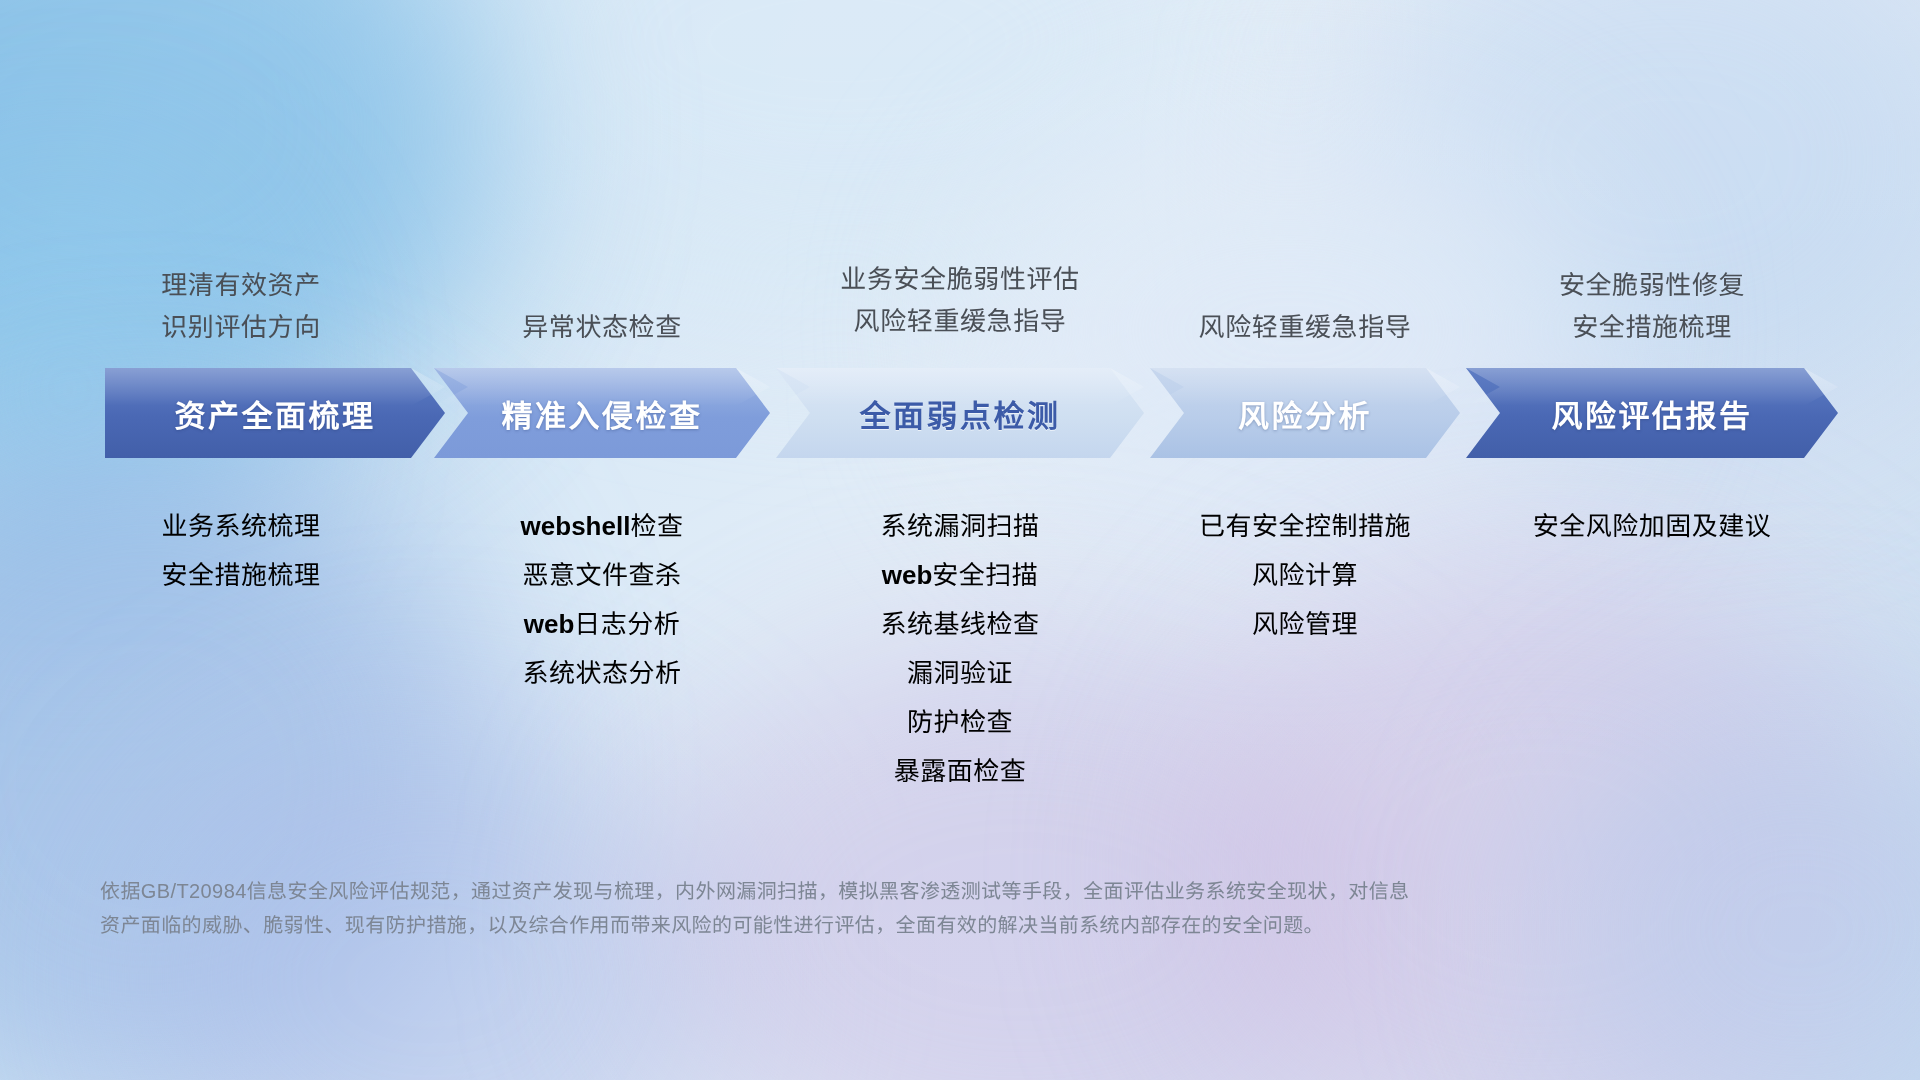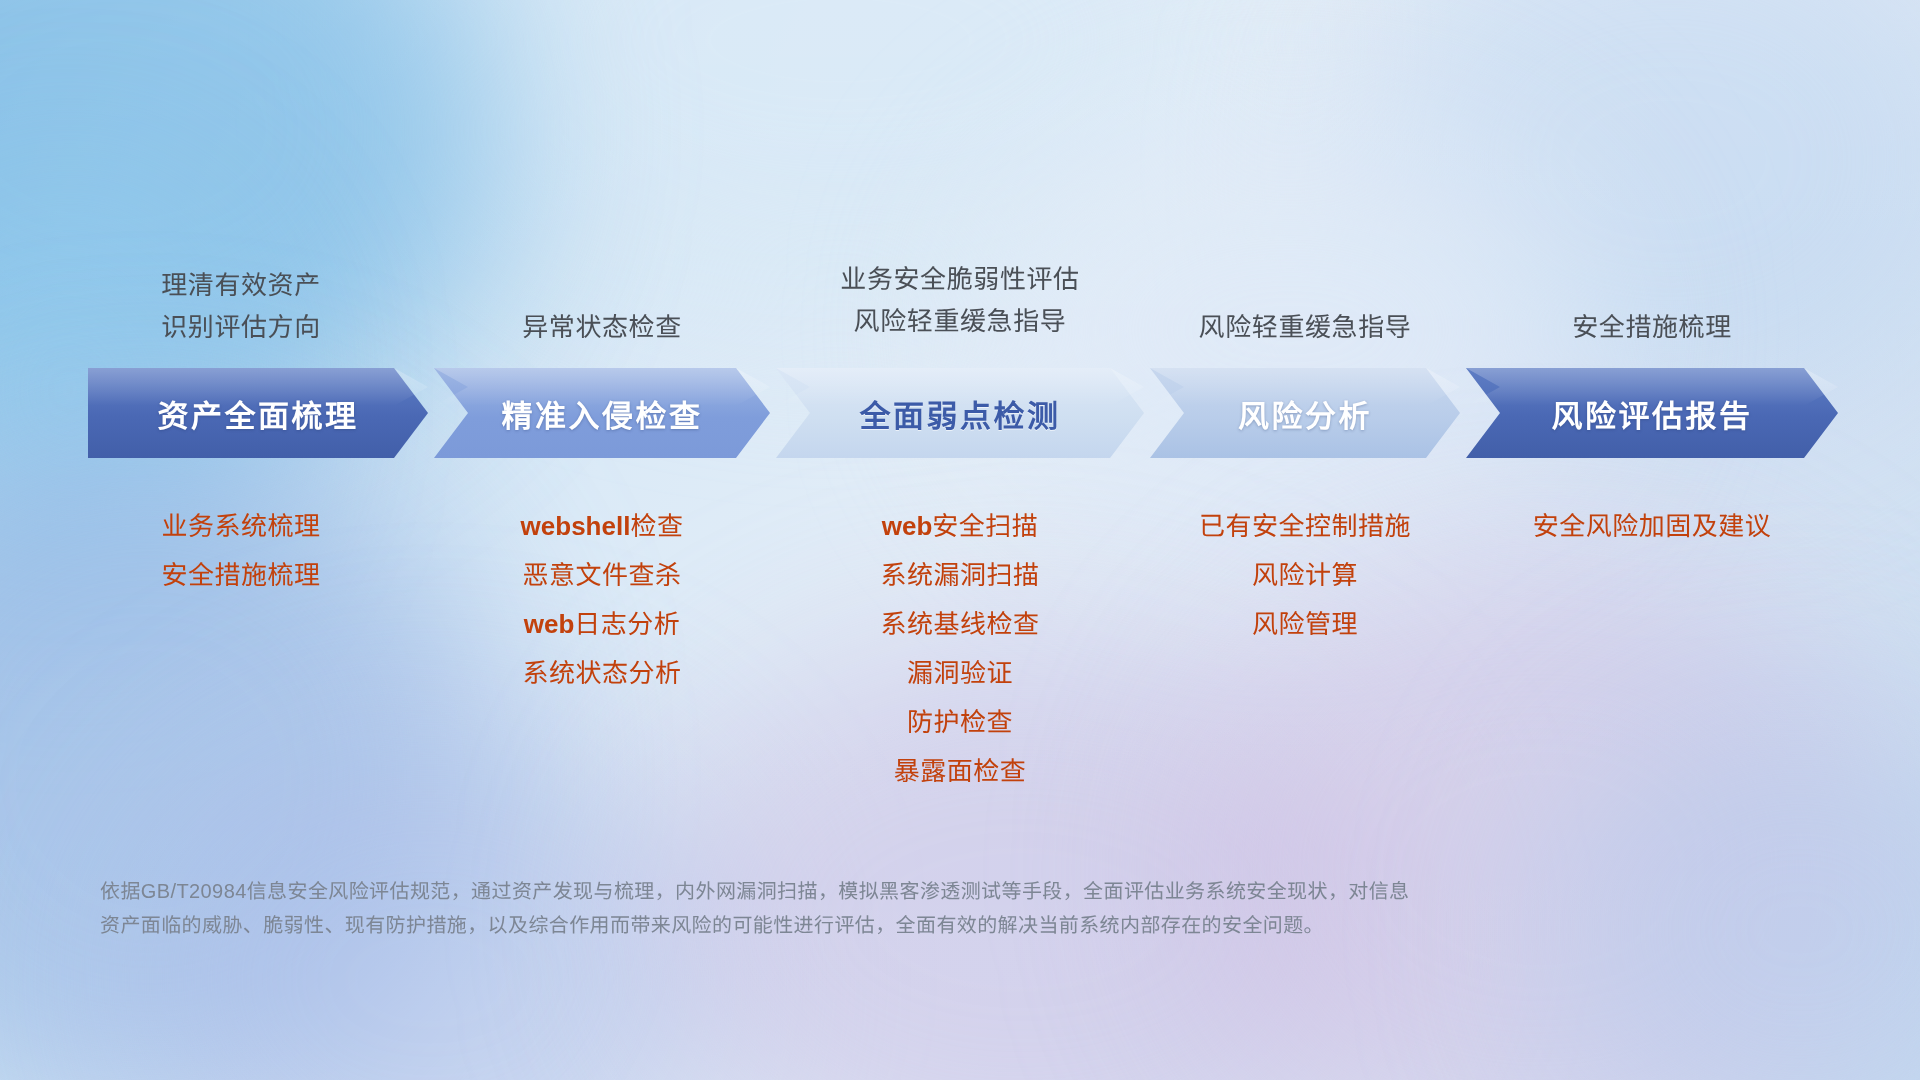--- a/index.html
+++ b/index.html
@@ -55,21 +55,21 @@
   }
   .chev .shape{position:absolute;inset:0;z-index:1;}
   .chev .gloss{
     position:absolute;left:0;right:0;top:0;height:42%;z-index:2;pointer-events:none;
     background:linear-gradient(180deg,rgba(255,255,255,.26),rgba(255,255,255,0));
   }
 
   
   .bot-list{position:absolute;top:0;width:100%;}
   .bot-list .line{
-    font-size:26px;color:#c2410c;line-height:1;margin-bottom:23px;
+    font-size:26px;color:#000000;line-height:1;margin-bottom:23px;
     letter-spacing:.5px;white-space:nowrap;
   }
   .bot-list .line .en{font-weight:bold;letter-spacing:0;}
 
   
   #footer{
     position:absolute;left:100px;top:874px;width:1490px;
     font-size:20px;line-height:34px;color:#7d8694;letter-spacing:.4px;
   }
   #footer p{margin:0;}
@@ -88,21 +88,21 @@
   <div class="blob blob-c"></div>
   <div class="blob blob-d"></div>
   <div class="blob blob-e"></div>
   <div class="blob blob-i"></div>
   <div class="layer veil"></div>
 </div>
 
 <div id="content">
 
   <div id="band">
-      <div class="chev" style="left: 0px; width: 340px;">
+      <div class="chev" style="left: 17px; width: 340px;">
         <div class="shape" style="clip-path: polygon(0px 0px, 306px 0px, 340px 50%, 306px 100%, 0px 100%); background: linear-gradient(rgb(95, 126, 197) 0%, rgb(74, 104, 180) 55%, rgb(66, 95, 169) 100%); filter: drop-shadow(rgba(28, 48, 100, 0.35) 0px 3px 6px);"></div>
         <div class="gloss" style="clip-path: polygon(0px 0px, 306px 0px, 340px 50%, 306px 100%, 0px 100%);"></div>
         <span class="cap" style="color: rgb(255, 255, 255); text-shadow: rgba(30, 50, 100, 0.3) 0px 1px 3px;">资产全面梳理</span>
       </div>
       <div class="chev" style="left: 346px; width: 336px;">
         <div class="shape" style="clip-path: polygon(0px 0px, 302px 0px, 336px 50%, 302px 100%, 0px 100%, 34px 50%); background: linear-gradient(rgb(159, 183, 228) 0%, rgb(127, 157, 219) 55%, rgb(124, 154, 217) 100%); filter: drop-shadow(rgba(60, 90, 160, 0.22) 0px 3px 6px);"></div>
         <div class="gloss" style="clip-path: polygon(0px 0px, 302px 0px, 336px 50%, 302px 100%, 0px 100%, 34px 50%);"></div>
         <span class="cap" style="color: rgb(255, 255, 255); text-shadow: rgba(30, 50, 100, 0.3) 0px 1px 3px;">精准入侵检查</span>
       </div>
       <div class="chev" style="left: 688px; width: 368px; text-align: right;">
@@ -149,42 +149,43 @@
         </div>
       </div>
       <div class="stage-col" style="left: 750px; width: 420px; top: 224px; height: 110px;">
         <div class="top-list">
           <div class="line">业务安全脆弱性评估</div>
           <div class="line">风险轻重缓急指导</div>
         </div>
       </div>
       <div class="stage-col" style="left: 750px; width: 420px; top: 513px;">
         <div class="bot-list">
+          <div class="line">系统漏洞扫描</div>
           <div class="line"><span class="en">web</span><span>安全扫描</span></div>
-          <div class="line">系统漏洞扫描</div>
           <div class="line">系统基线检查</div>
           <div class="line">漏洞验证</div>
           <div class="line">防护检查</div>
           <div class="line">暴露面检查</div>
         </div>
       </div>
       <div class="stage-col" style="left: 1095px; width: 420px; top: 230px; height: 110px;">
         <div class="top-list">
           <div class="line">风险轻重缓急指导</div>
         </div>
       </div>
       <div class="stage-col" style="left: 1095px; width: 420px; top: 513px;">
         <div class="bot-list">
           <div class="line">已有安全控制措施</div>
           <div class="line">风险计算</div>
           <div class="line">风险管理</div>
         </div>
       </div>
       <div class="stage-col" style="left: 1442px; width: 420px; top: 230px; height: 110px;">
         <div class="top-list">
+          <div class="line">安全脆弱性修复</div>
           <div class="line">安全措施梳理</div>
         </div>
       </div>
       <div class="stage-col" style="left: 1442px; width: 420px; top: 513px;">
         <div class="bot-list">
           <div class="line">安全风险加固及建议</div>
         </div>
       </div>
     </div>
 

